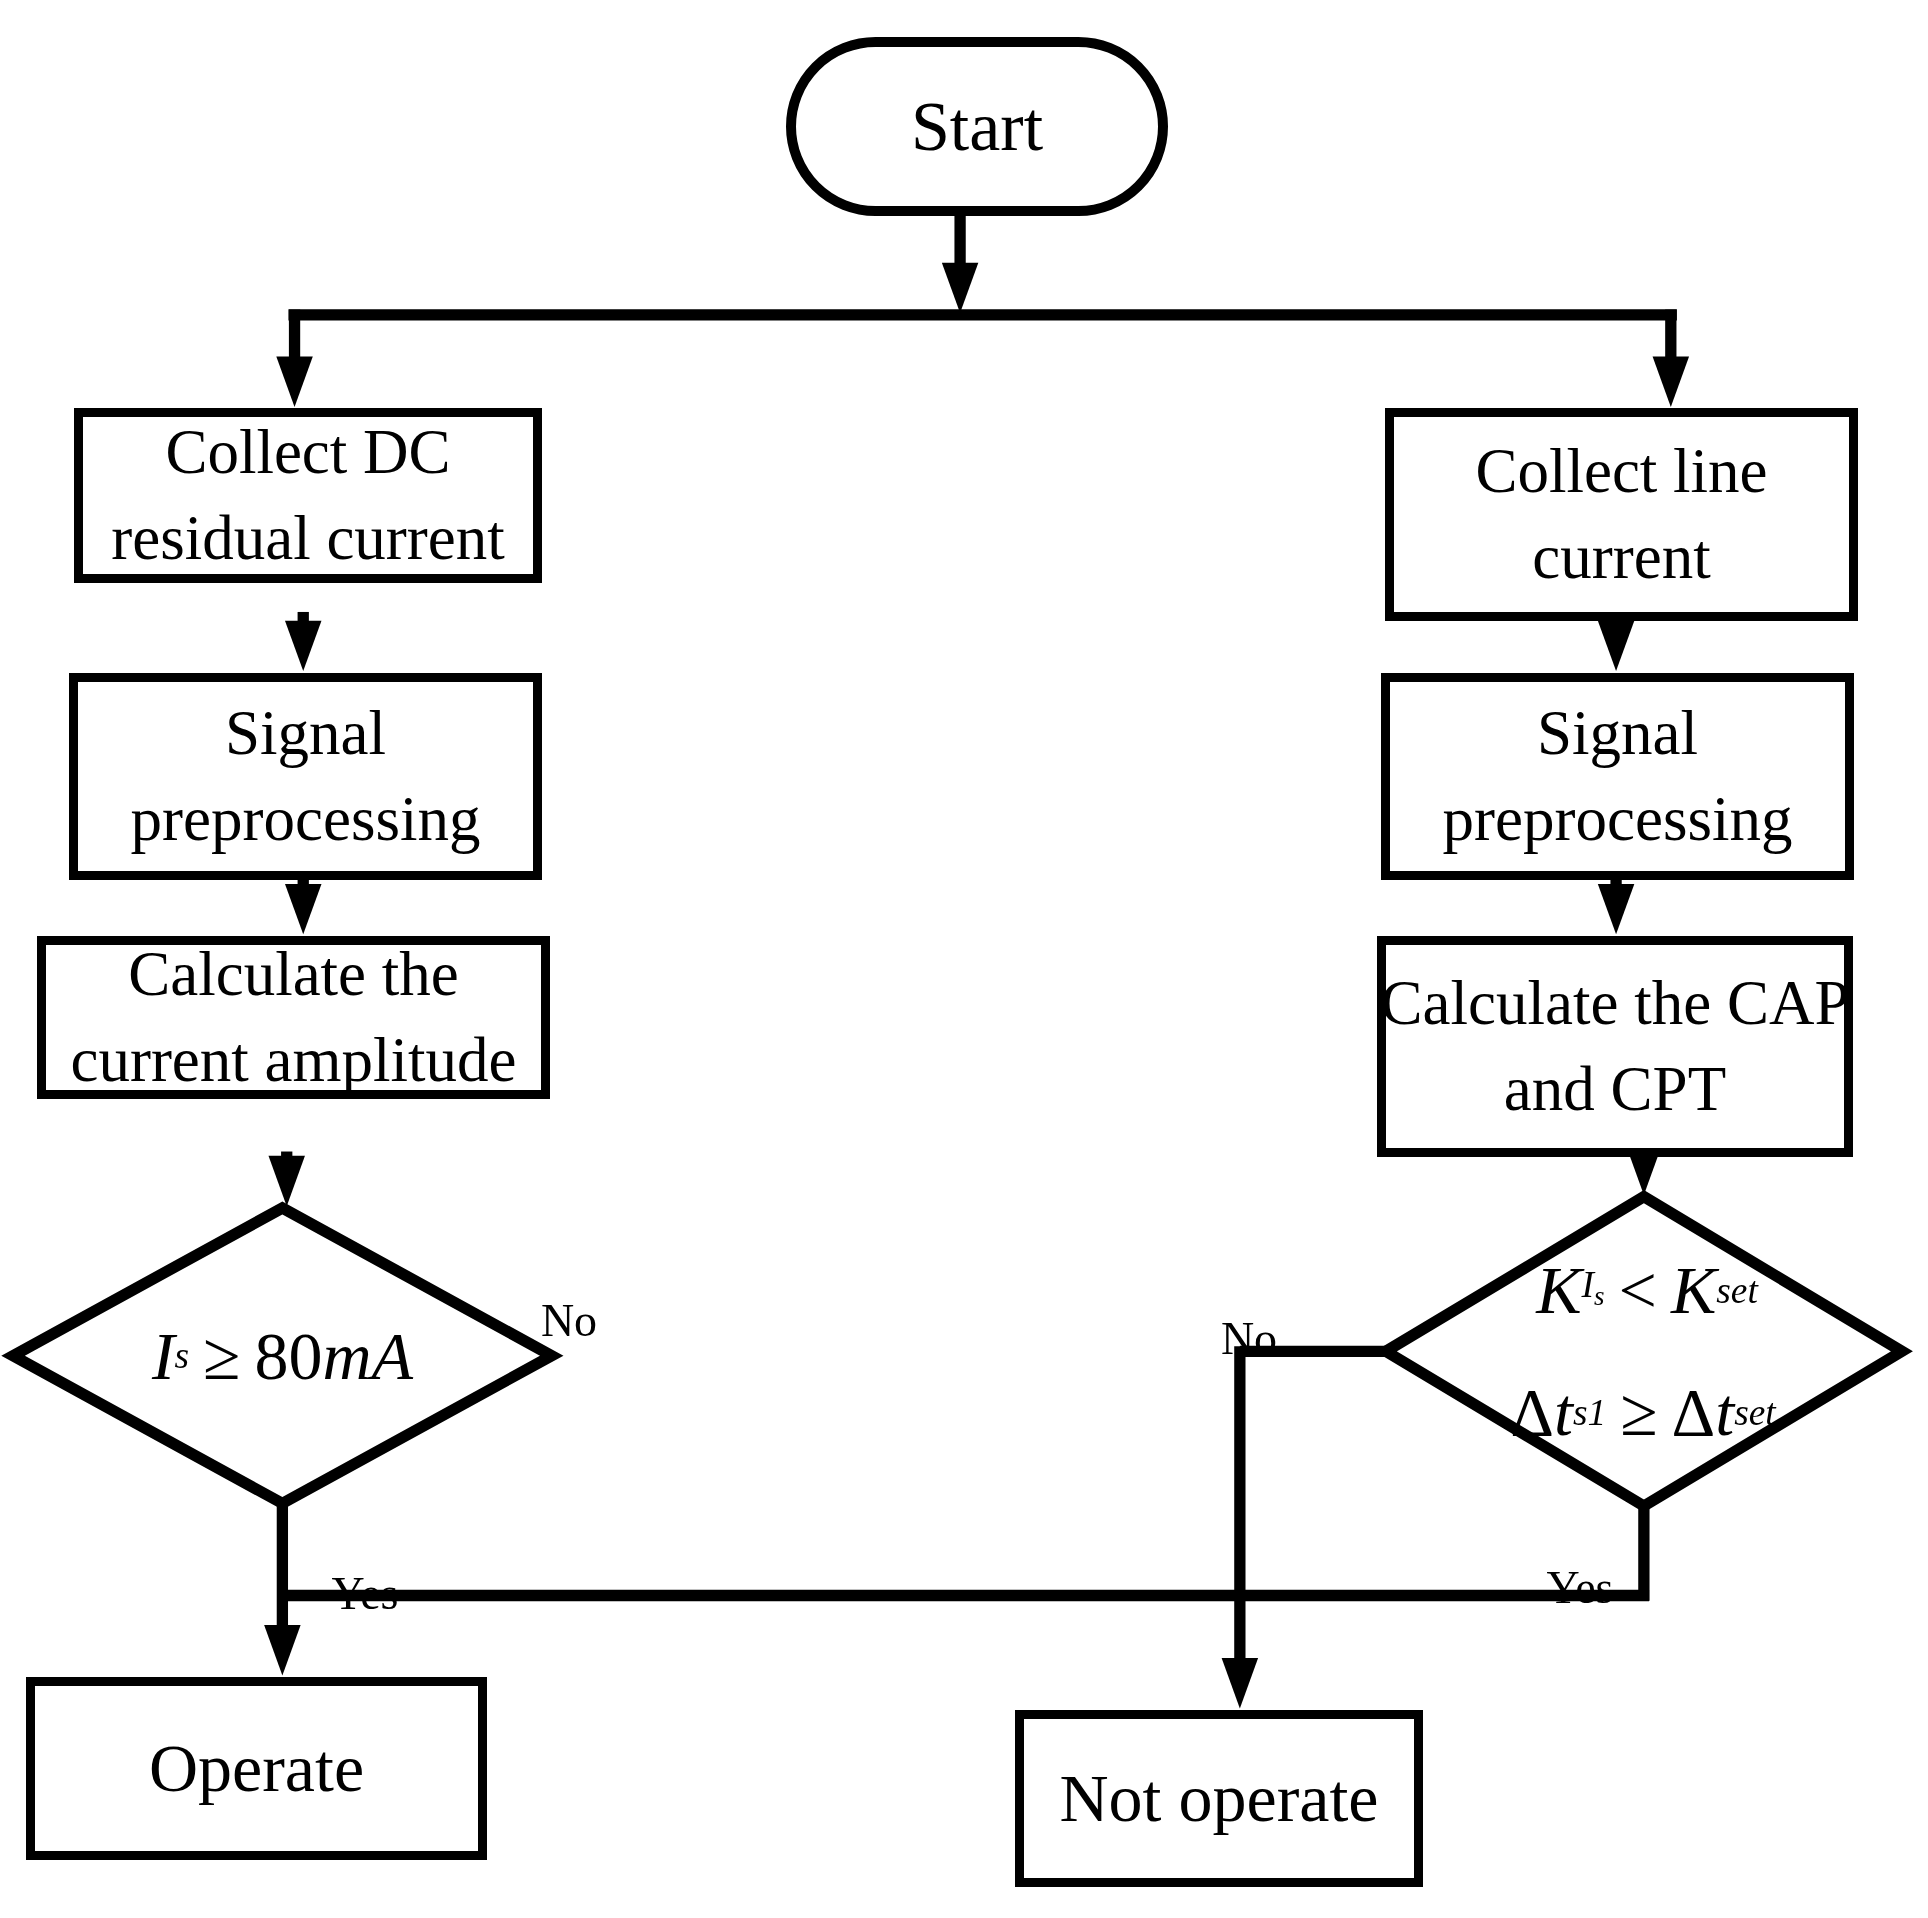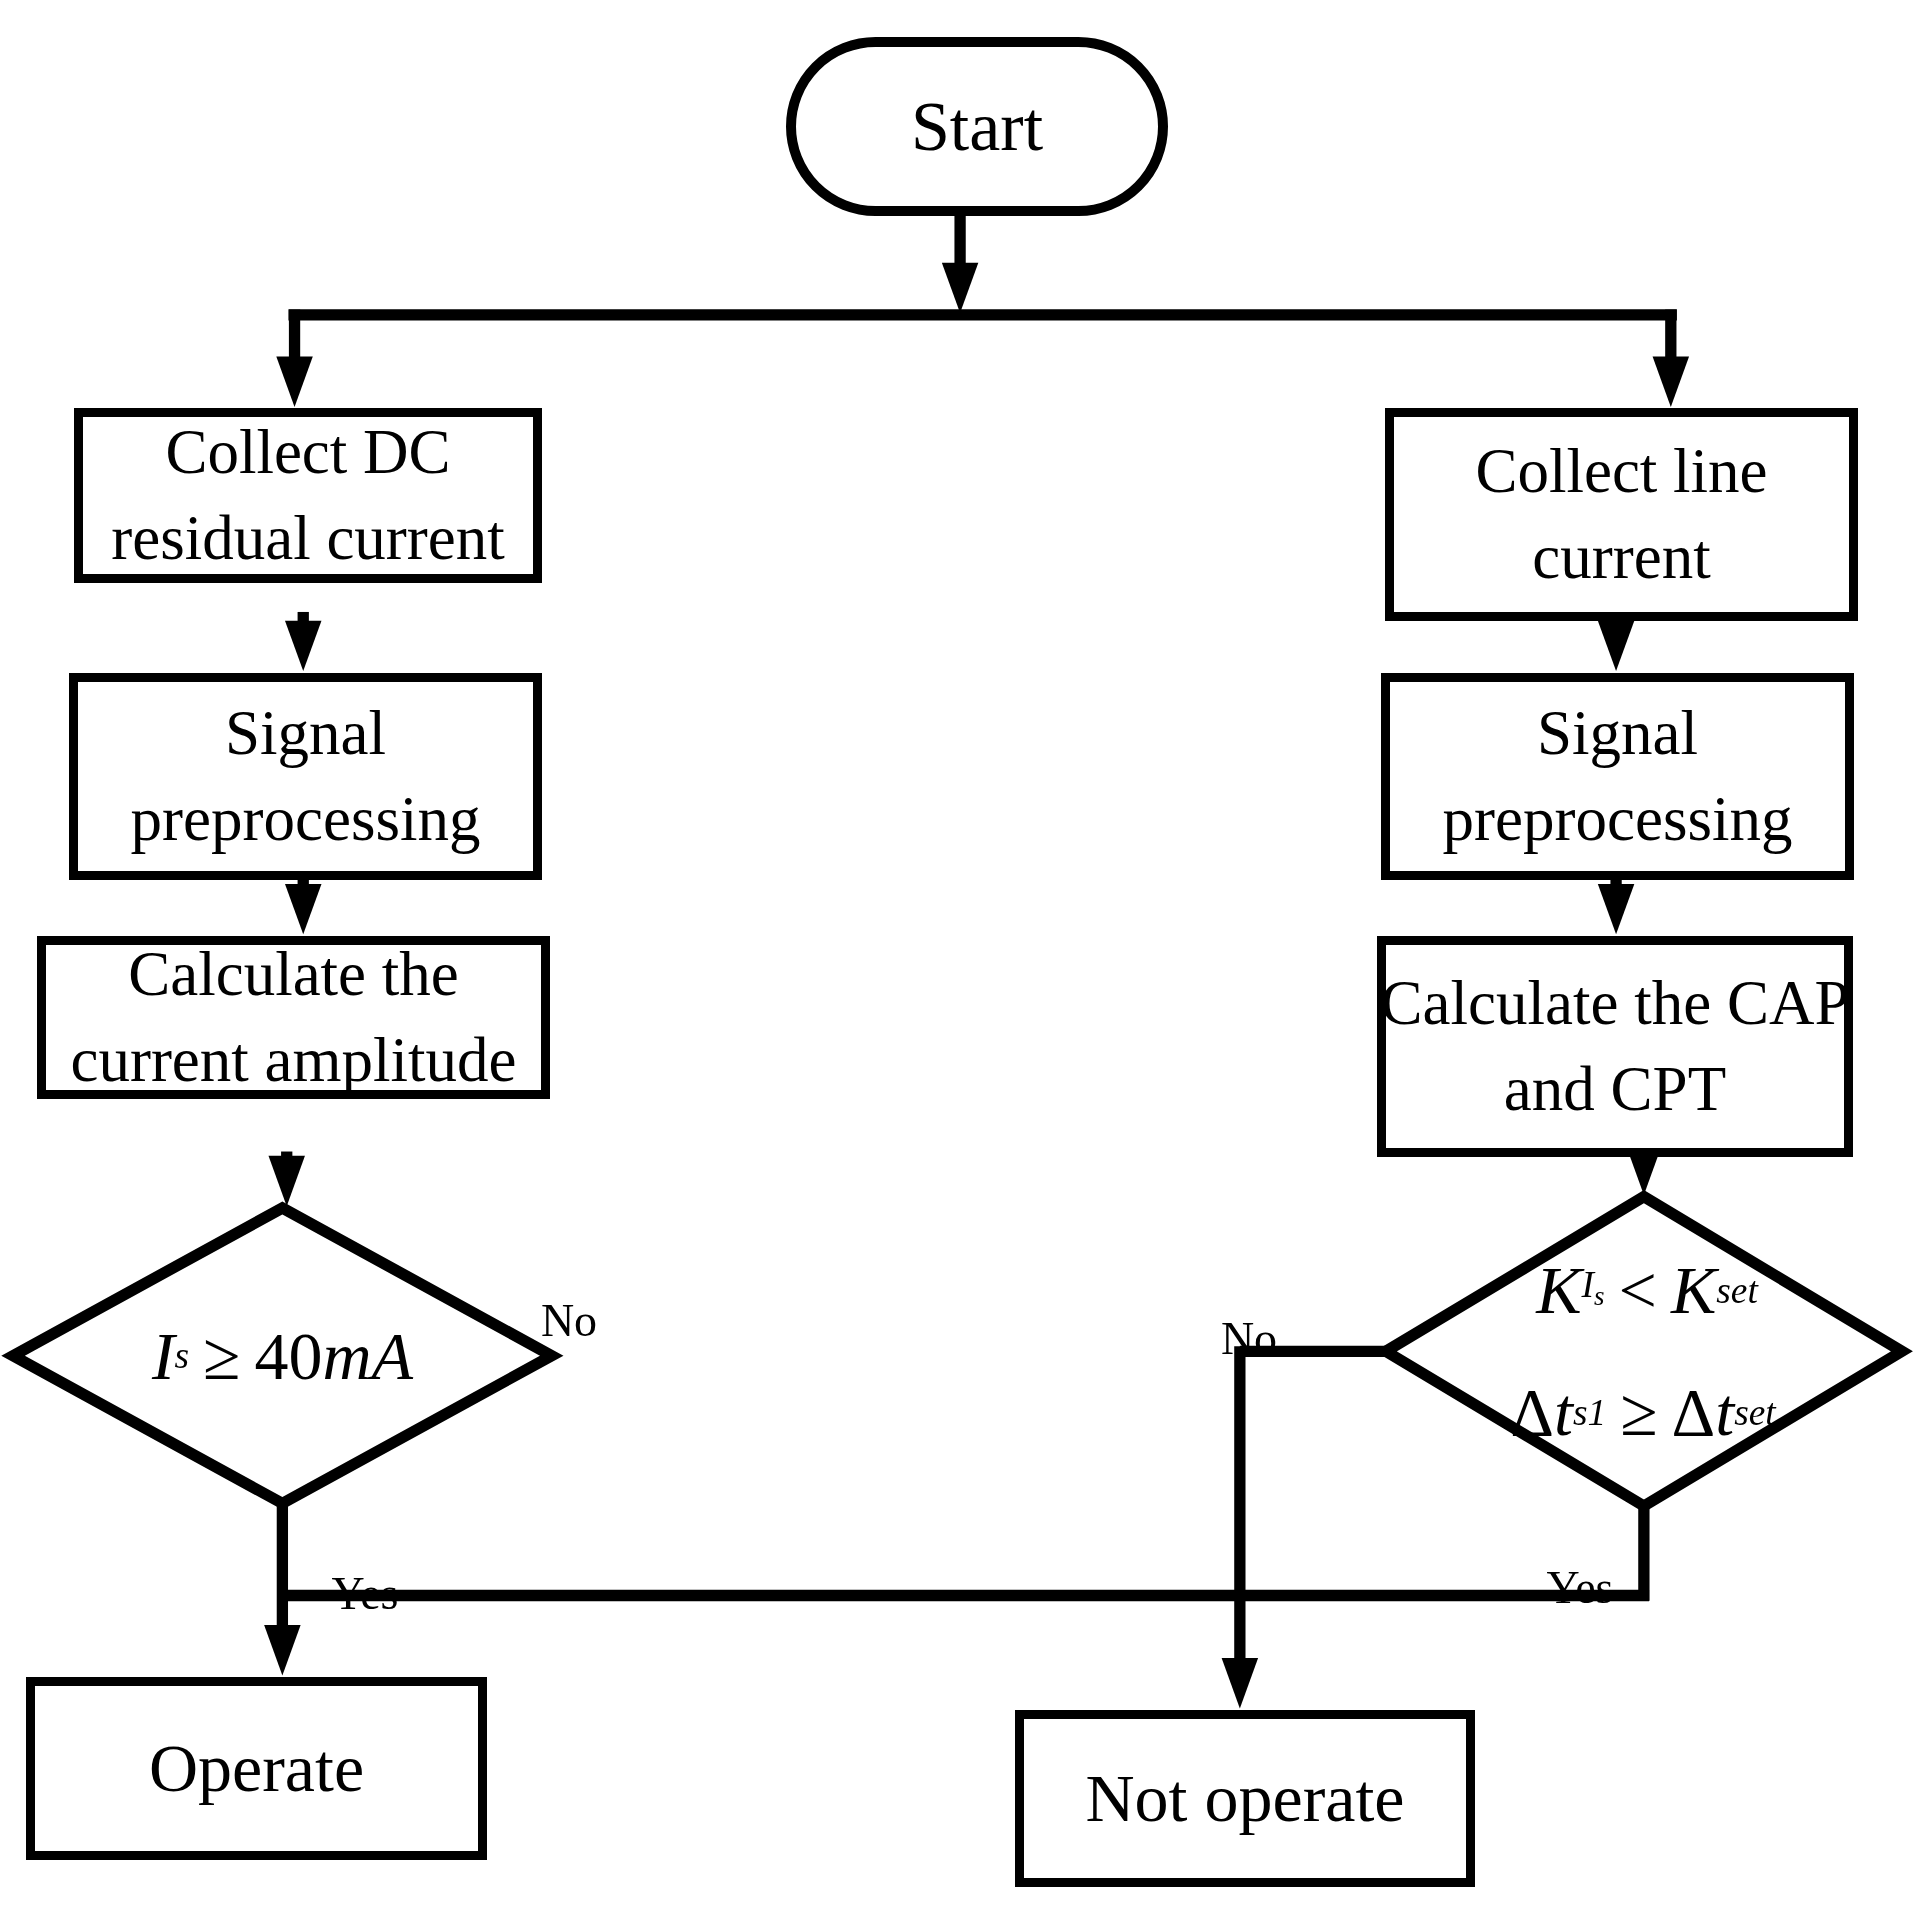--- a/index.html
+++ b/index.html
@@ -113,29 +113,29 @@
   <div class="node" style="left:1381px; top:673px; width:473px; height:207px;">
     <span>Signal</span>
     <span>preprocessing</span>
   </div>
 
   <div class="node" style="left:1377px; top:936px; width:476px; height:221px;text-align:right;">
     <span>Calculate the CAP</span>
     <span>and CPT</span>
   </div>
 
-  <div class="node terminal" style="left:1015px; top:1710px; width:460px; height:177px;">
+  <div class="node terminal" style="left:1015px; top:1710px; width:408px; height:177px;">
     <span>Not operate</span>
   </div>
 
   <div class="formula" style="left:39px; top:1282px; width:487px; height:148px;">
     <span>I</span>
       <sub>s</sub>
       <span class="op">≥</span>
-      <span class="up">40</span>
+      <span class="up">80</span>
       <span>mA</span>
   </div>
 
   <div class="formula" style="left:1443px; top:1221px; width:408px; height:139px;">
     <span>K</span>
       <sub><span>I</span><sub>s</sub></sub>
       <span class="op">&lt;</span>
       <span>K</span>
       <sub>set</sub>
   </div>

